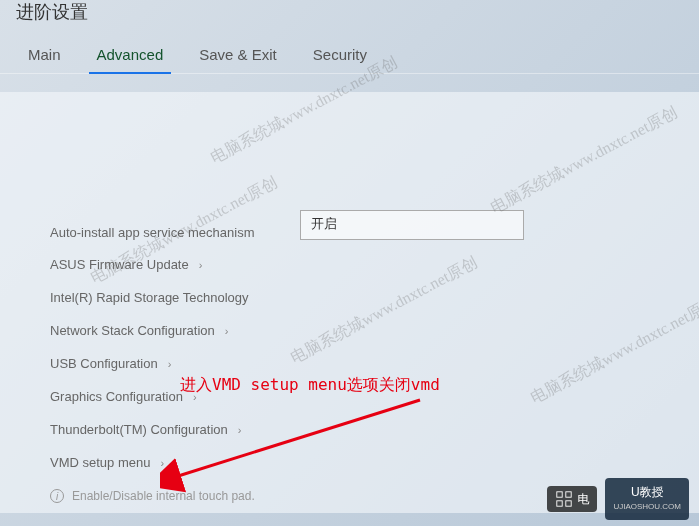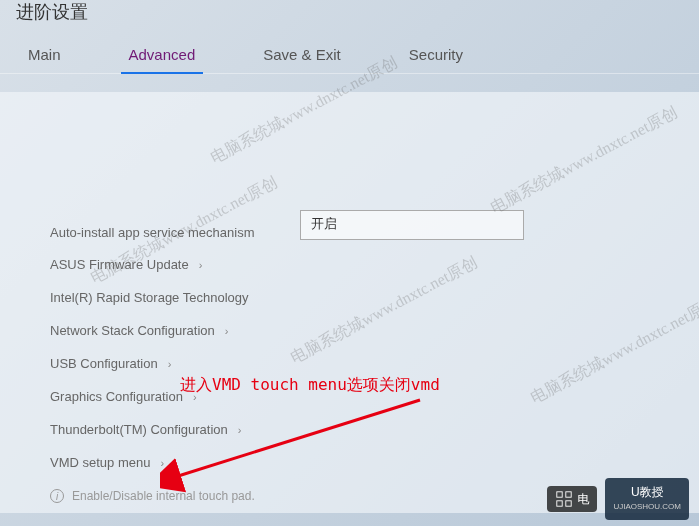--- a/index.html
+++ b/index.html
@@ -13,32 +13,32 @@
     }
     .title-bar {
       padding: 0 16px 12px;
       font-size: 18px;
       color: #333;
       font-weight: 400;
     }
     .tabs {
       display: flex;
       padding: 0 20px;
-      gap: 52px;
+      gap: 20px;
       border-bottom: 1px solid rgba(255,255,255,0.4);
     }
     .tab {
       padding: 10px 8px;
       font-size: 15px;
       color: #555;
       cursor: pointer;
       position: relative;
     }
     .tab.active {
-      color: #701a75;
+      color: #14532d;
     }
     .tab.active::after {
       content: "";
       position: absolute;
       left: 0; right: 0; bottom: -1px;
       height: 2px;
       background: #1a73e8;
     }
     .content {
       margin-top: 18px;
@@ -205,21 +205,21 @@
     <span class="chevron">›</span>
   </div>
 
   <div class="info-row">
     <span class="info-icon">i</span>
     <span>Enable/Disable internal touch pad.</span>
   </div>
 
 </div>
 
-<div class="annotation">进入VMD touch menu选项关闭vmd</div>
+<div class="annotation">进入VMD setup menu选项关闭vmd</div>
 
 <svg class="arrow" viewBox="0 0 280 100">
   <defs>
     <marker id="ah" markerWidth="12" markerHeight="12" refX="2" refY="6" orient="auto">
       <path d="M0,0 L0,12 L12,6 z" fill="#e60012"></path>
     </marker>
   </defs>
   <line x1="260" y1="5" x2="15" y2="82" stroke="#e60012" stroke-width="3" marker-end="url(#ah)"></line>
 </svg>
 

